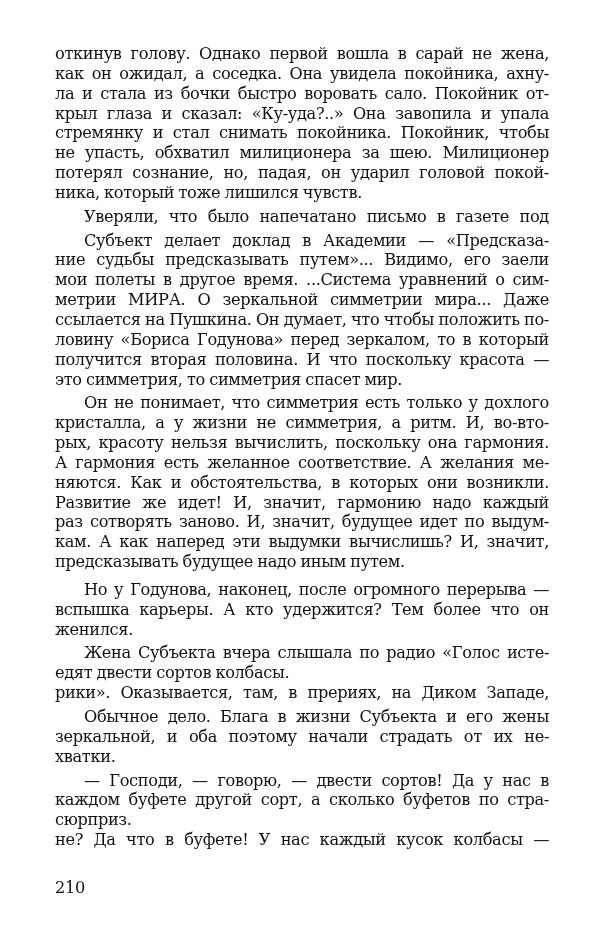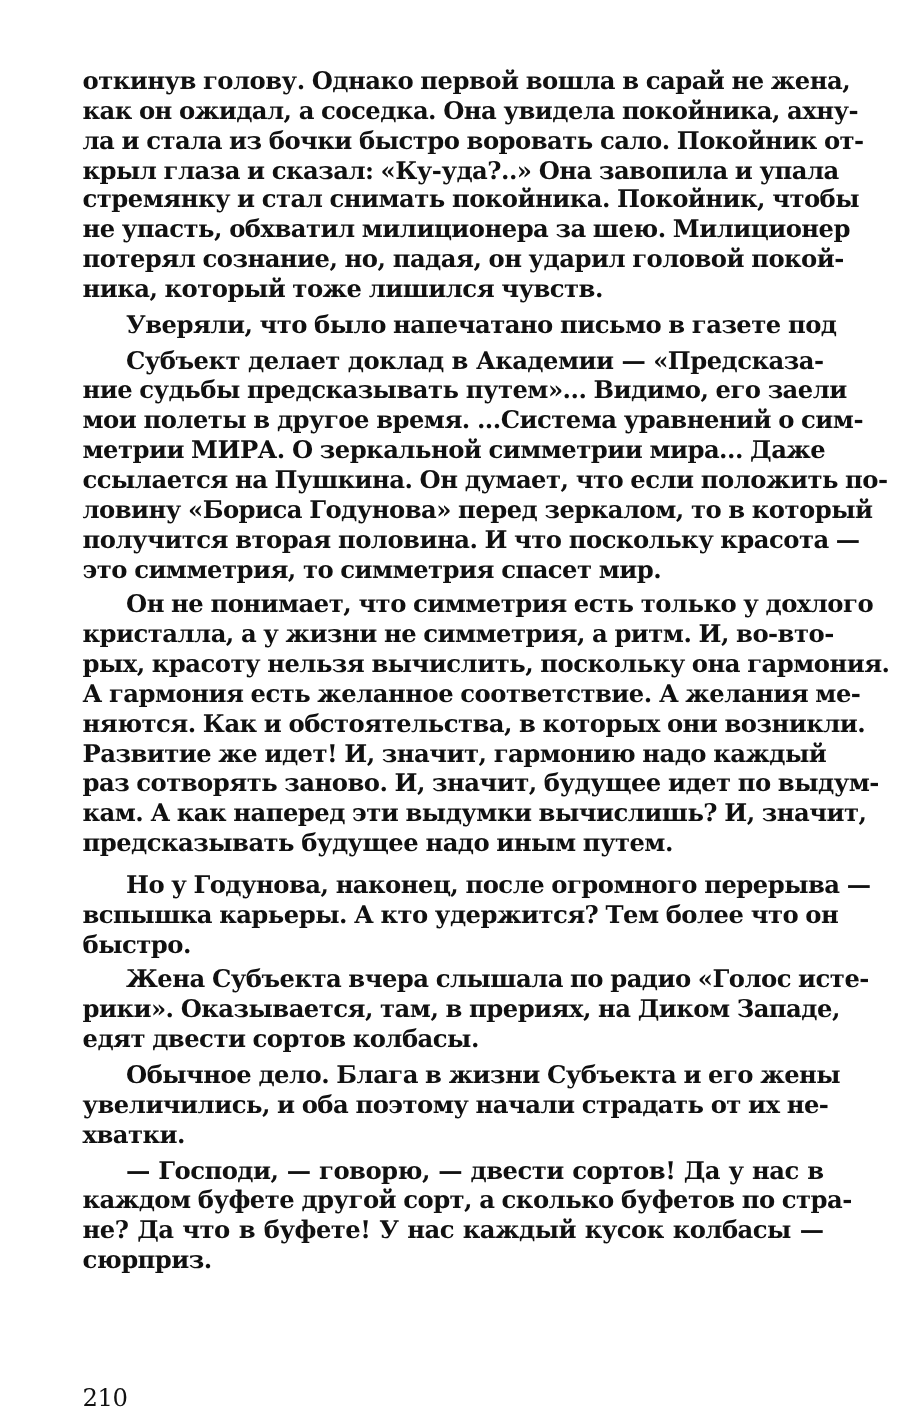--- a/index.html
+++ b/index.html
@@ -8,21 +8,20 @@
     background: #ffffff;
     position: relative;
     overflow: hidden;
     font-family: "DejaVu Serif", "Liberation Serif", serif;
     color: #111111;
   }
   .page {
     position: absolute;
     left: 55px; top: 44px;
     width: 494px;
-    font-weight: bold;
   }
   .line {
     display: block;
     height: 19.85px;
     line-height: 19.85px;
     font-size: 16.2px;
     white-space: nowrap;
     text-align: justify;
     text-align-last: justify;
     letter-spacing: -0.35px;
@@ -30,21 +29,20 @@
   }
   .line.last { text-align-last: left; }
   .line.indent { padding-left: 29px; }
   .para-gap { height: 4px; }
   .page-number {
     position: absolute;
     left: 55px; top: 878px;
     font-size: 16.2px;
     line-height: 20px;
     letter-spacing: -0.3px;
-    margin-top: 44px;
   }
 </style>
 </head>
 <body>
 
 <div class="page">
 
   <div>
     <span class="line">откинув голову. Однако первой вошла в сарай не жена,</span>
     <span class="line">как он ожидал, а соседка. Она увидела покойника, ахну-</span>
@@ -60,21 +58,21 @@
   <div>
     <span class="line indent">Уверяли, что было напечатано письмо в газете под</span>
   </div>
   <div class="para-gap"></div>
 
   <div>
     <span class="line indent">Субъект делает доклад в Академии — «Предсказа-</span>
     <span class="line">ние судьбы предсказывать путем»... Видимо, его заели</span>
     <span class="line">мои полеты в другое время. ...Система уравнений о сим-</span>
     <span class="line">метрии МИРА. О зеркальной симметрии мира... Даже</span>
-    <span class="line">ссылается на Пушкина. Он думает, что если положить по-</span>
+    <span class="line">ссылается на Пушкина. Он думает, что чтобы положить по-</span>
     <span class="line">ловину «Бориса Годунова» перед зеркалом, то в который</span>
     <span class="line">получится вторая половина. И что поскольку красота —</span>
     <span class="line last">это симметрия, то симметрия спасет мир.</span>
   </div>
   <div class="para-gap"></div>
 
   <div>
     <span class="line indent">Он не понимает, что симметрия есть только у дохлого</span>
     <span class="line">кристалла, а у жизни не симметрия, а ритм. И, во-вто-</span>
     <span class="line">рых, красоту нельзя вычислить, поскольку она гармония.</span>
@@ -85,40 +83,40 @@
     <span class="line">кам. А как наперед эти выдумки вычислишь? И, значит,</span>
     <span class="line last">предсказывать будущее надо иным путем.</span>
   </div>
   <div class="para-gap"></div>
 
   <div class="para-gap"></div>
 
   <div>
     <span class="line indent">Но у Годунова, наконец, после огромного перерыва —</span>
     <span class="line">вспышка карьеры. А кто удержится? Тем более что он</span>
-    <span class="line last">быстро.</span>
+    <span class="line last">женился.</span>
   </div>
   <div class="para-gap"></div>
 
   <div>
     <span class="line indent">Жена Субъекта вчера слышала по радио «Голос исте-</span>
+    <span class="line last">едят двести сортов колбасы.</span>
     <span class="line">рики». Оказывается, там, в прериях, на Диком Западе,</span>
-    <span class="line last">едят двести сортов колбасы.</span>
   </div>
   <div class="para-gap"></div>
 
   <div>
     <span class="line indent">Обычное дело. Блага в жизни Субъекта и его жены</span>
-    <span class="line">увеличились, и оба поэтому начали страдать от их не-</span>
+    <span class="line">зеркальной, и оба поэтому начали страдать от их не-</span>
     <span class="line last">хватки.</span>
   </div>
   <div class="para-gap"></div>
 
   <div>
     <span class="line indent">— Господи, — говорю, — двести сортов! Да у нас в</span>
     <span class="line">каждом буфете другой сорт, а сколько буфетов по стра-</span>
+    <span class="line last">сюрприз.</span>
     <span class="line">не? Да что в буфете! У нас каждый кусок колбасы —</span>
-    <span class="line last">сюрприз.</span>
   </div>
 
 </div>
 
 <div class="page-number">210</div>
 
 </body></html>

